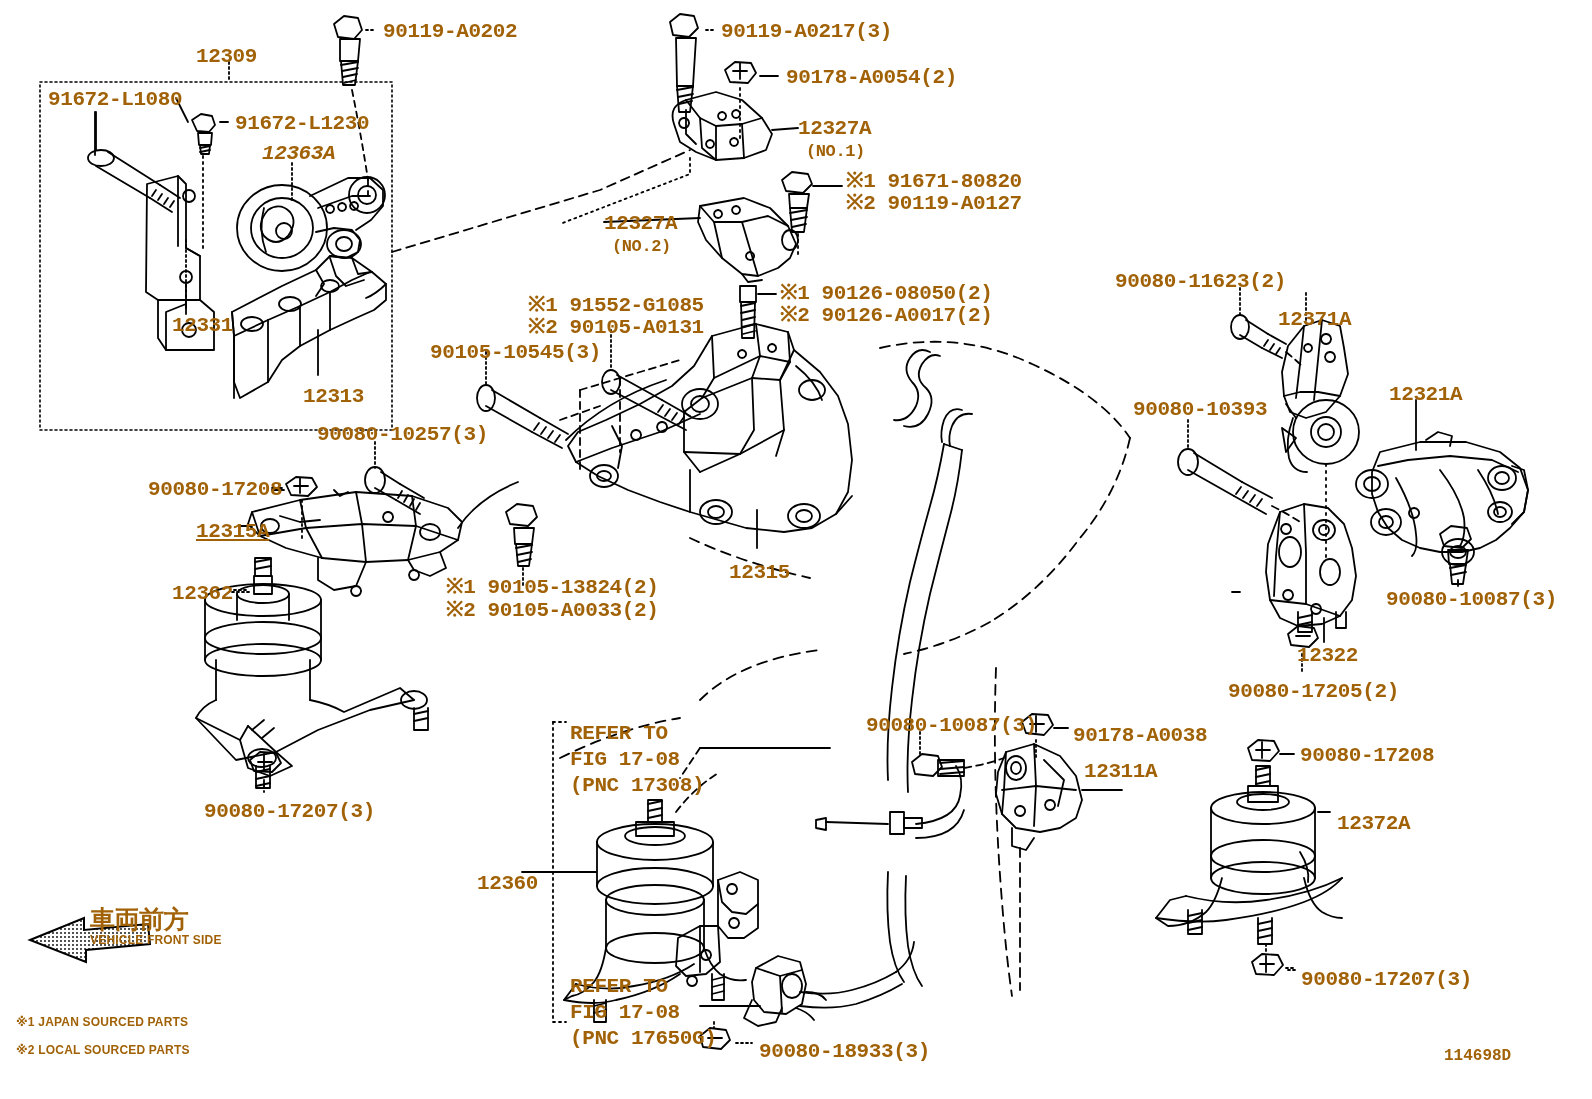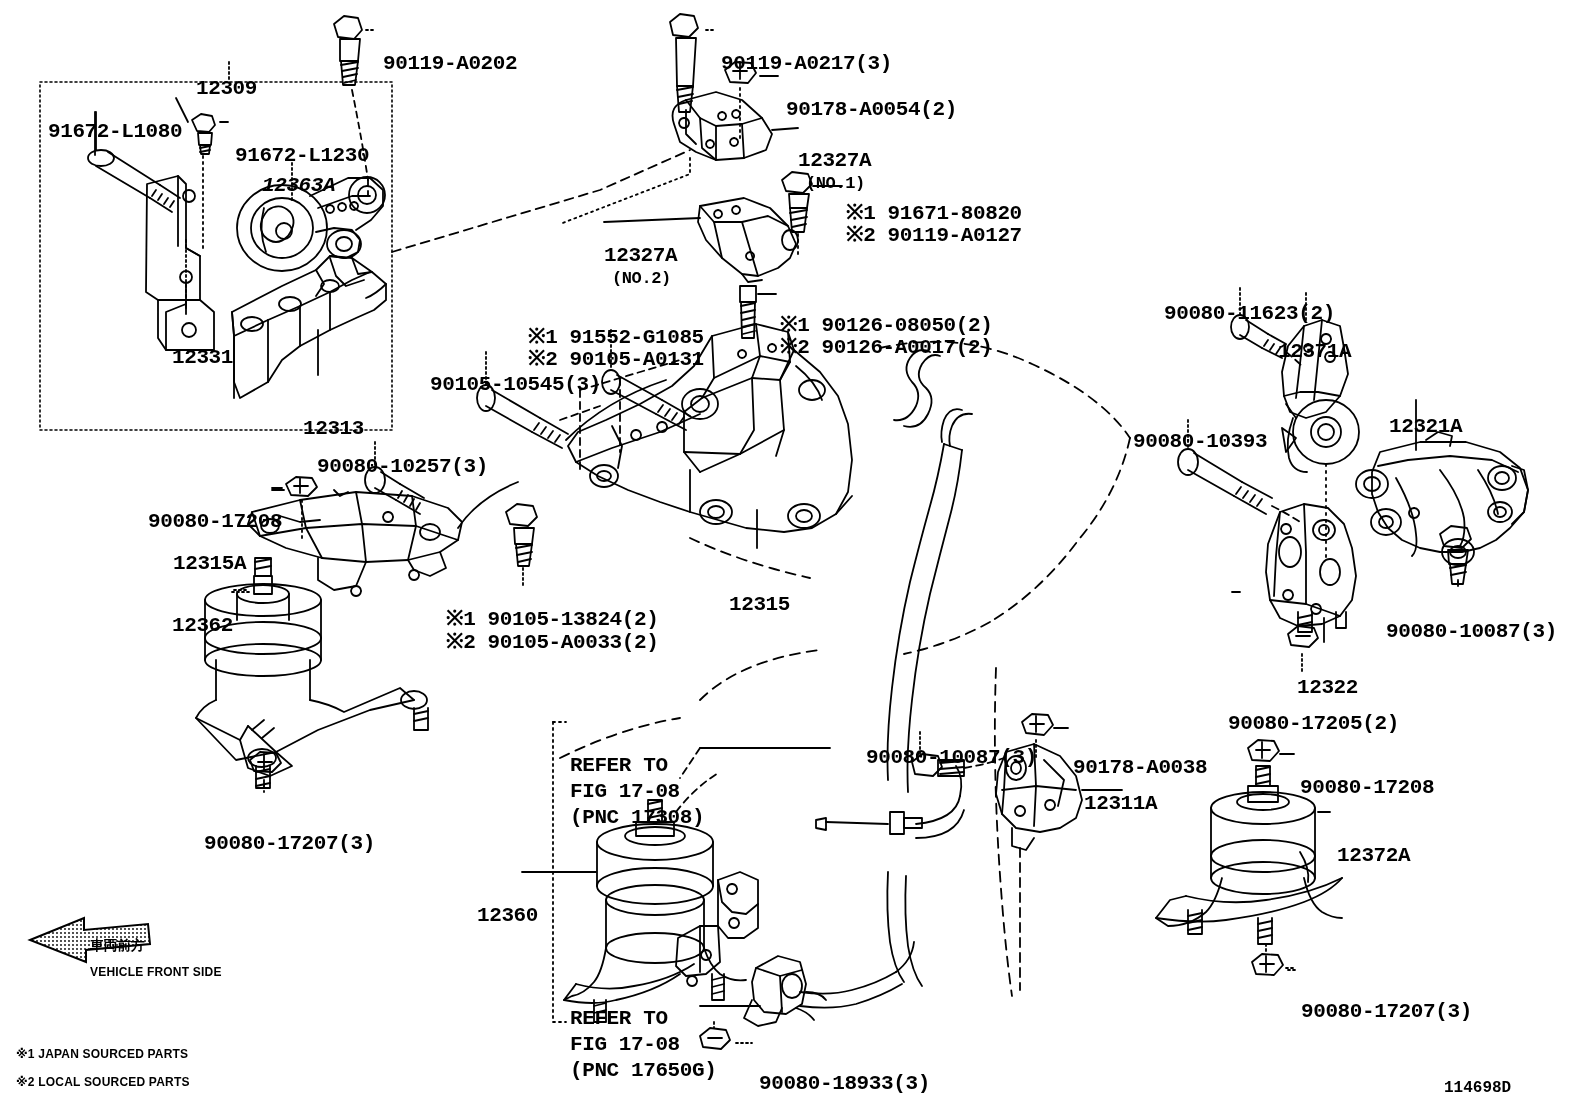--- a/index.html
+++ b/index.html
@@ -1,23 +1,23 @@
 <!DOCTYPE html>
 <html><head>
 <meta charset="utf-8">
 <style>
   html,body{margin:0;padding:0;background:#ffffff;}
   body{width:1592px;height:1099px;position:relative;overflow:hidden;
        font-family:"Liberation Mono","DejaVu Sans Mono",monospace;color:#000;}
   #stage{position:absolute;left:0;top:0;width:1592px;height:1099px;}
   svg.layer{position:absolute;left:0;top:0;width:1592px;height:1099px;}
   .lbl{position:absolute;white-space:pre;font-family:"Liberation Mono","DejaVu Sans Mono",monospace;
-       font-weight:700;font-size:21px;letter-spacing:-0.4px;line-height:1.12;color:#000000;margin-top:32px;}
+       font-weight:700;font-size:21px;letter-spacing:-0.4px;line-height:1.12;color:#a16207;}
   .lbl.note{font-family:"Liberation Sans","DejaVu Sans",sans-serif;font-weight:600;font-size:12px;letter-spacing:0.2px;}
-  .lbl.jp{font-family:"DejaVu Sans",sans-serif;font-weight:600;font-size:14px;}
+  .lbl.jp{font-family:"DejaVu Sans",sans-serif;font-weight:600;font-size:25px;}
   .lbl.code{font-size:16px;font-weight:700;letter-spacing:0px;}
   .sub{font-size:17px;}
 </style>
 </head>
 <body>
 
 <div id="stage">
 
 <svg class="layer" viewBox="0 0 1592 1099">
   <defs>
@@ -606,27 +606,27 @@
       <div class="lbl" style="left: 846px; top: 170px;">※1 91671-80820</div>
       <div class="lbl" style="left: 846px; top: 192px;">※2 90119-A0127</div>
       <div class="lbl" style="left: 604px; top: 212px;">12327A</div>
       <div class="lbl sub" style="left: 612px; top: 237px;">(NO.2)</div>
       <div class="lbl" style="left: 528px; top: 294px;">※1 91552-G1085</div>
       <div class="lbl" style="left: 528px; top: 316px;">※2 90105-A0131</div>
       <div class="lbl" style="left: 780px; top: 282px;">※1 90126-08050(2)</div>
       <div class="lbl" style="left: 780px; top: 304px;">※2 90126-A0017(2)</div>
       <div class="lbl" style="left: 430px; top: 341px;">90105-10545(3)</div>
       <div class="lbl" style="left: 148px; top: 478px;">90080-17208</div>
-      <div class="lbl" style="left: 173px; top: 520px;">12315A</div>
+      <div class="lbl" style="left: 196px; top: 520px; text-decoration: underline;">12315A</div>
       <div class="lbl" style="left: 172px; top: 582px;">12362</div>
       <div class="lbl" style="left: 446px; top: 576px;">※1 90105-13824(2)</div>
       <div class="lbl" style="left: 446px; top: 599px;">※2 90105-A0033(2)</div>
       <div class="lbl" style="left: 729px; top: 561px;">12315</div>
       <div class="lbl" style="left: 204px; top: 800px;">90080-17207(3)</div>
-      <div class="lbl" style="left: 1164px; top: 270px;">90080-11623(2)</div>
+      <div class="lbl" style="left: 1115px; top: 270px;">90080-11623(2)</div>
       <div class="lbl" style="left: 1278px; top: 308px;">12371A</div>
       <div class="lbl" style="left: 1389px; top: 383px;">12321A</div>
       <div class="lbl" style="left: 1133px; top: 398px;">90080-10393</div>
       <div class="lbl" style="left: 1386px; top: 588px;">90080-10087(3)</div>
       <div class="lbl" style="left: 1297px; top: 644px;">12322</div>
       <div class="lbl" style="left: 1228px; top: 680px;">90080-17205(2)</div>
       <div class="lbl" style="left: 570px; top: 722px;">REFER TO</div>
       <div class="lbl" style="left: 570px; top: 748px;">FIG 17-08</div>
       <div class="lbl" style="left: 570px; top: 774px;">(PNC 17308)</div>
       <div class="lbl" style="left: 866px; top: 714px;">90080-10087(3)</div>

